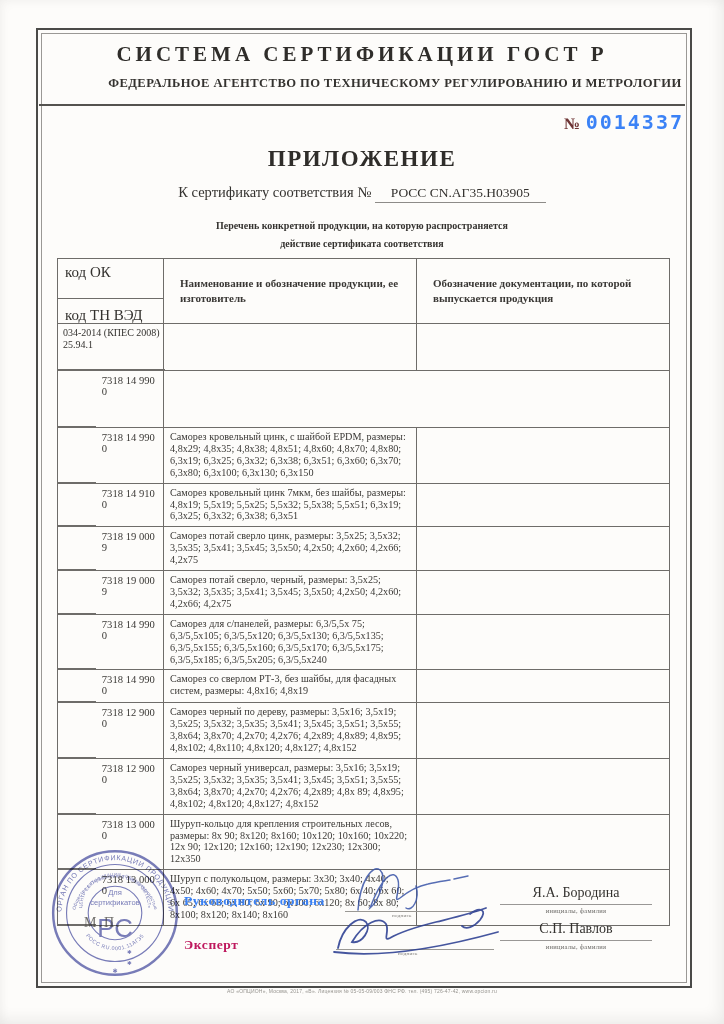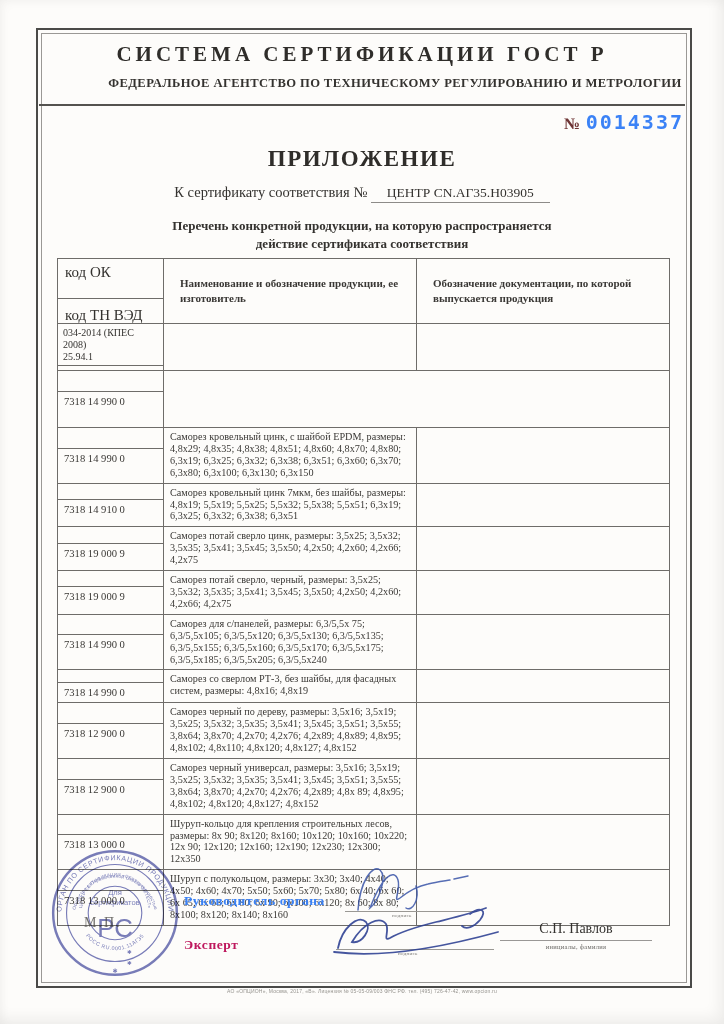--- a/index.html
+++ b/index.html
@@ -19,27 +19,27 @@
   .hdr-rule{position:absolute; left:39px; top:104px; width:646px; height:2px; background:#54524f;}
   .blank-no{position:absolute; top:110px; right:40px; display:flex; align-items:baseline; gap:6px;}
   .blank-no .sign{font-size:16px; font-weight:bold; color:#6e3434;}
   .blank-no .digits{font-family:"DejaVu Sans Mono", monospace; font-size:20px; color:#3b82f6; letter-spacing:2px;font-weight:bold;}
   
   .title{position:absolute; left:36px; top:146px; width:652px; text-align:center;
     font-size:23px; font-weight:bold; letter-spacing:1.5px; color:#2f2d2a;}
   .certline{position:absolute; left:36px; top:184px; width:652px; text-align:center; font-size:14.5px; color:#34322f;}
   .certline .num{display:inline-block; padding:0 16px 1px 16px; border-bottom:1px solid #8d8b88; font-size:13.5px;}
   .subtitle{position:absolute; left:36px; top:217px; width:652px; text-align:center;
-    font-size:13px; font-weight:bold; line-height:17.5px; color:#34322f;}
+    font-size:10px; font-weight:bold; line-height:17.5px; color:#34322f;}
   
   .tbl{position:absolute; left:57px; top:258px; width:611px; border:1px solid #6e6c69; background:transparent;}
   .trow{display:grid; grid-template-columns:106px 253px 1fr; border-bottom:1px solid #6e6c69;}
   .trow:last-child{border-bottom:none;}
   .c1,.c2{border-right:1px solid #6e6c69;}
-  .c1{display:flex; flex-direction:column;}
+  .c1{display:flex; flex-direction:row;}
   .c1-top{flex:0 0 36%; min-height:12px; border-bottom:1px solid #6e6c69;}
   .c1-code{flex:1; padding:4px 6px; font-size:10.6px; color:#3a3835;}
   .c2{padding:3px 5px 4px 6px; font-size:10.2px; line-height:11.9px; white-space:pre-line; color:#3a3835;}
   .c3{padding:3px 5px; font-size:10px; color:#3a3835;}
   
   .th .hc1{display:flex; flex-direction:column; font-size:15px;}
   .th .hc1-top{flex:0 0 46%; border-bottom:1px solid #6e6c69; padding:5px 7px;}
   .th .hc1-bot{flex:1; padding:8px 7px 0 7px;}
   .th .hc{display:flex; align-items:center; justify-content:center; text-align:left;
     font-size:11px; font-weight:600; line-height:15.5px; padding:4px 16px;}
@@ -80,21 +80,21 @@
   <div class="hdr-rule"></div>
 
   <div class="blank-no">
     <span class="sign">№</span>
     <span class="digits">0014337</span>
   </div>
 
   <div class="title">ПРИЛОЖЕНИЕ</div>
   <div class="certline">
     <span>К сертификату соответствия №</span>
-    <span class="num">ЦЕНТР CN.АГ35.Н03905</span>
+    <span class="num">РОСС CN.АГ35.Н03905</span>
   </div>
   <div class="subtitle">
     <div>Перечень конкретной продукции,  на которую распространяется</div>
     <div>действие сертификата соответствия</div>
   </div>
 
   <div class="tbl">
     <div class="trow th">
       <div class="c1 hc1">
         <div class="hc1-top">код ОК</div>
@@ -248,19 +248,23 @@
       <path d="M 134,27 L 148,24"></path>
       <path d="M 96,34 C 100,48 92,60 86,56"></path>
     </g>
     <g fill="none" stroke="#2c3f92" stroke-width="1.8" stroke-linecap="round" opacity="0.88">
       <path d="M 18,96 C 22,76 38,62 46,70 C 52,77 42,92 32,90 C 44,70 60,64 66,72 C 70,79 62,90 70,86 C 82,79 100,74 116,70 C 132,66 150,62 166,56"></path>
       <path d="M 14,100 C 60,106 120,96 178,80"></path>
       <path d="M 150,62 C 160,54 168,58 160,68 C 154,75 146,78 142,74"></path>
     </g>
   </svg>
 
+  <div class="nameblock nb1">
+    <span class="nm">Я.А. Бородина</span>
+    <span class="cap">инициалы, фамилия</span>
+  </div>
   <div class="nameblock nb2">
     <span class="nm">С.П. Павлов</span>
     <span class="cap">инициалы, фамилия</span>
   </div>
 
   <div class="imprint">АО «ОПЦИОН», Москва, 2017, «В».  Лицензия № 05-05-09/003 ФНС РФ.  тел. (495) 726-47-42, www.opcion.ru</div>
 </div>
 
 </body></html>

